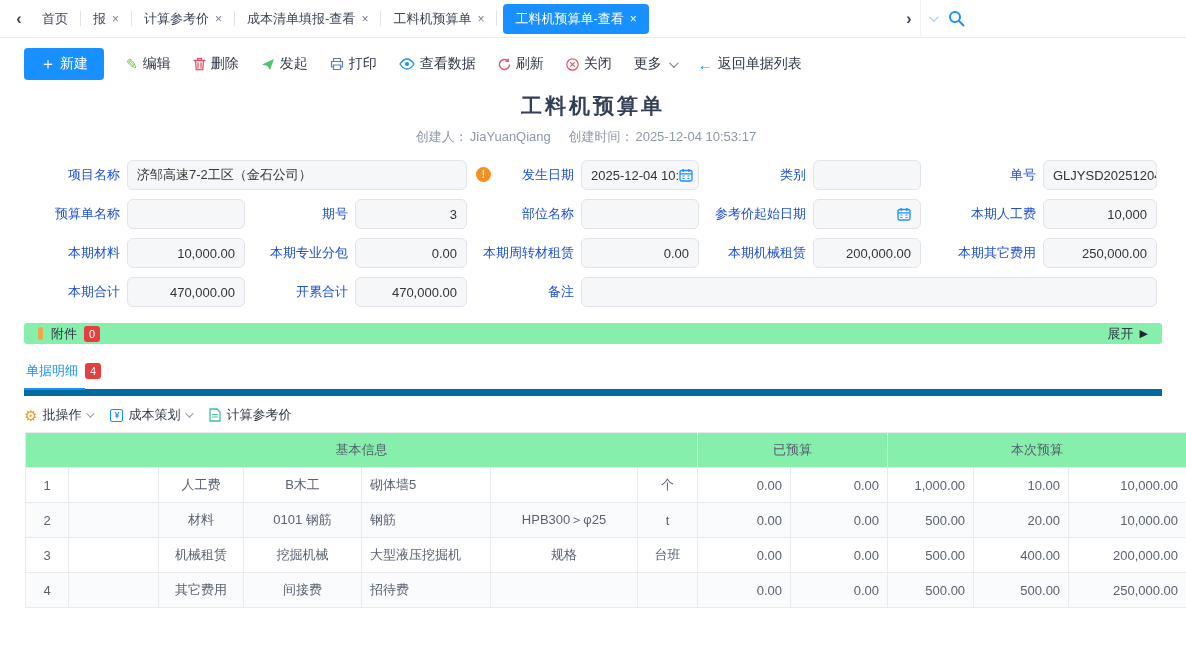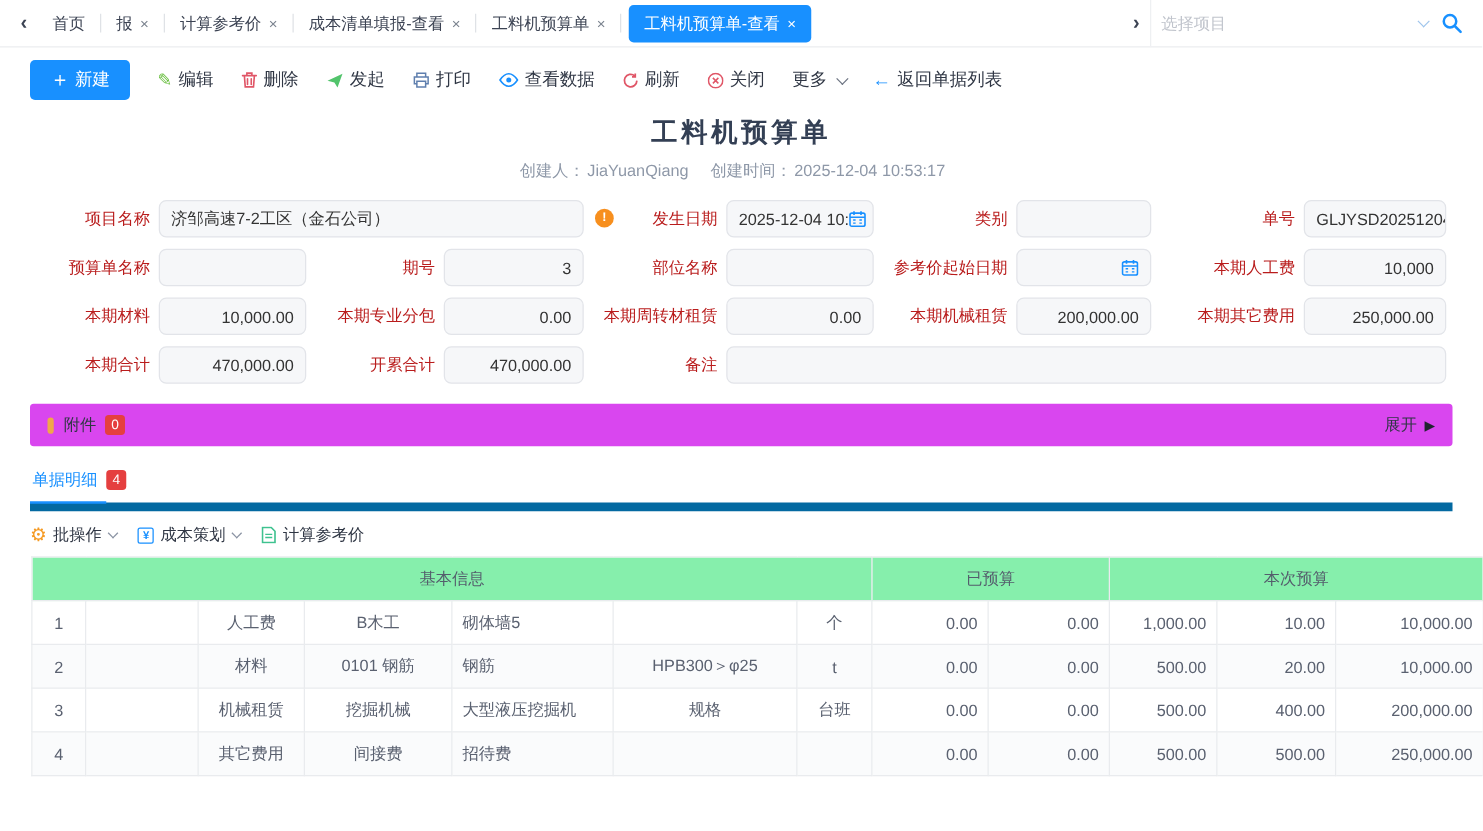--- a/index.html
+++ b/index.html
@@ -35,33 +35,33 @@
 
   
   .doc-title { text-align:center; font-size:21px; font-weight:bold; color:#333f54; letter-spacing:3px; margin-top:4px; }
   .doc-meta { text-align:center; color:#8e98a8; font-size:13px; margin-top:8px; }
   .doc-meta b { font-weight:normal; margin:0 14px 0 2px; }
 
   
   .form { display:grid; margin:14px 14px 0;
     grid-template-columns:106px 118px 96px 112px 100px 118px 100px 108px 108px 114px;
     column-gap:7px; row-gap:9px; align-items:center; }
-  .flabel { text-align:right; color:#b91c1c; font-size:13px; line-height:1.25; }
+  .flabel { text-align:right; color:#1d4ed8; font-size:13px; line-height:1.25; }
   .ffield { position:relative; height:30px; background:#f6f7f9; border:1px solid #e2e4e9;
     border-radius:6px; padding:0 9px; display:flex; align-items:center; color:#333; overflow:hidden; white-space:nowrap; }
   .ffield.num { justify-content:flex-end; }
   .ffield .cal { margin-left:auto; flex:0 0 auto; display:flex; }
   .span3 { grid-column:2 / span 3; }
   .remark { grid-column:6 / span 5; }
   .fwrap { position:relative; }
   .info-dot { position:absolute; right:-24px; top:7px; width:15px; height:15px; border-radius:50%;
     background:#f78f1e; color:#fff; font-size:10px; font-weight:bold; text-align:center; line-height:15px; font-style:normal; }
 
   
-  .attach { margin:16px 24px 0; height:34px; background:#d946ef; border-radius:3px;
+  .attach { margin:16px 24px 0; height:21px; background:#86efac; border-radius:3px;
     display:flex; align-items:center; padding:0 14px; }
   .orange-pill { width:5px; height:13px; background:#f0a74a; border-radius:3px; margin-right:8px; }
   .attach .lbl { color:#2f3644; font-size:13px; }
   .badge { background:#e53f3f; color:#fff; border-radius:3px; min-width:16px; height:16px;
     font-size:11px; line-height:16px; text-align:center; padding:0 3px; margin-left:7px; display:inline-block; }
   .expand { margin-left:auto; color:#2f3644; cursor:pointer; display:flex; align-items:center; gap:6px; }
   .expand .tri { font-size:11px; color:#1f2430; }
 
   
   .detail-tabs { margin:12px 24px 0; border-bottom:7px solid #0369a1; display:flex; }
@@ -119,21 +119,20 @@
         <span class="x">×</span>
       </div>
     <span class="tab-sep"></span>
     <div class="tab active">
         <span>工料机预算单-查看</span>
         <span class="x">×</span>
       </div>
   </div>
   <span class="nav-arrow">›</span>
   <div class="proj-select">
-    <span class="ph">选择项目</span>
     <span class="chev"></span>
     <span class="search-ic">
       <svg width="17" height="17" viewBox="0 0 17 17">
           <circle cx="7" cy="7" r="5" fill="none" stroke="#1890ff" stroke-width="2"></circle>
           <line x1="11" y1="11" x2="15.5" y2="15.5" stroke="#1890ff" stroke-width="2" stroke-linecap="round"></line>
         </svg>
     </span>
   </div>
 </div>
 

